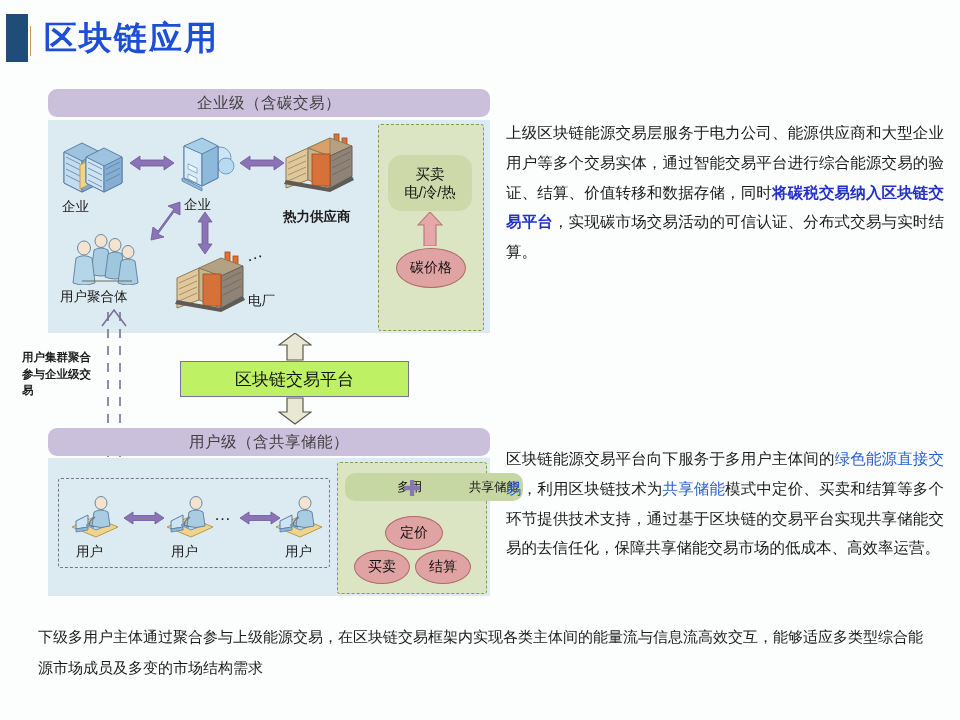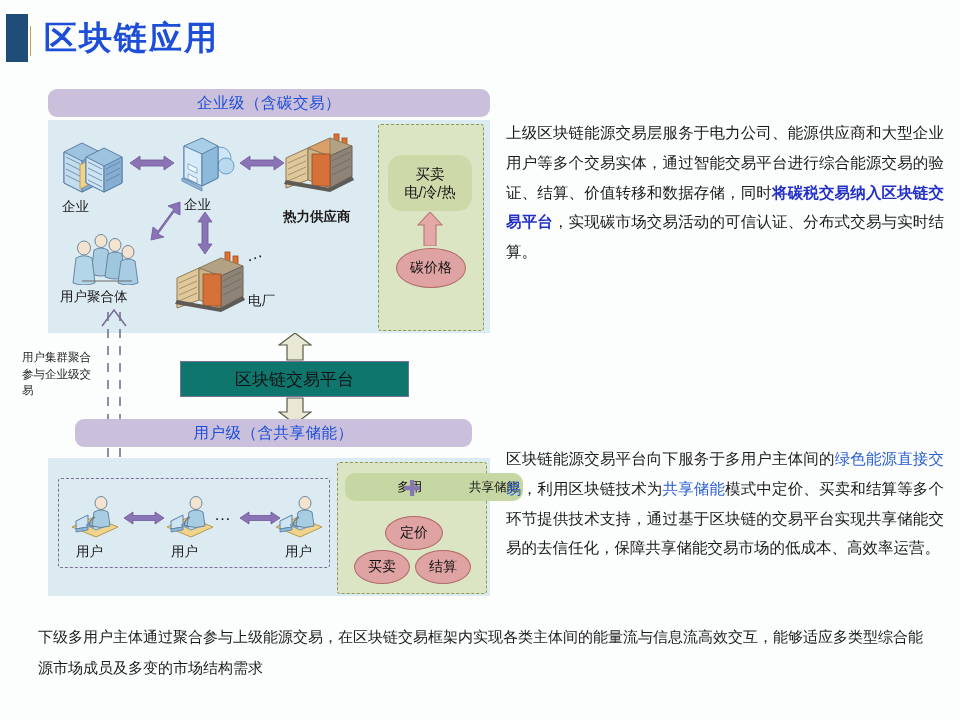--- a/index.html
+++ b/index.html
@@ -11,54 +11,54 @@
 
   
   .title-accent{position:absolute;left:6px;top:14px;width:22px;height:48px;background:#1f4d77;}
   .title-text{position:absolute;left:44px;top:16px;font-size:33px;font-weight:bold;
     letter-spacing:2px;color:#1d4ed8;white-space:nowrap;}
   .title-rule{position:absolute;left:30px;top:26px;width:1px;height:30px;background:#c79a4e;}
 
   
   .layer-head{position:absolute;background:#cbc0dc;border-radius:9px;
     display:flex;align-items:center;justify-content:center;
-    font-size:15.5px;color:#1d4ed8;letter-spacing:.5px;}
+    font-size:15.5px;color:#404040;letter-spacing:.5px;}
   .layer-body{position:absolute;background:#dceaf2;}
   .green-panel{position:absolute;background:#dbe5c3;border:1.6px dashed #8a9a58;border-radius:3px;}
   .dashed-group{position:absolute;border:1.5px dashed #7a6f96;border-radius:3px;}
 
   
   .cap{position:absolute;font-size:13.5px;color:#1a1a1a;white-space:nowrap;}
 
   
   .darrow{position:absolute;}
   .dots{position:absolute;font-size:17px;letter-spacing:3px;color:#222;line-height:1;}
 
   
-  .platform{position:absolute;background:#0f766e;border:1.3px solid #7a6f96;
+  .platform{position:absolute;background:#bef264;border:1.3px solid #7a6f96;
     display:flex;align-items:center;justify-content:center;font-size:17px;color:#111;text-align:center;}
 
   
   .buy-box{position:absolute;background:#cdd9a9;border-radius:14px;
     display:flex;flex-direction:column;align-items:center;justify-content:center;
     font-size:14.5px;line-height:1.25;color:#111;}
   .ellipse{position:absolute;background:#dfa3a3;border:1.2px solid #b06a6a;border-radius:50%;
     display:flex;align-items:center;justify-content:center;font-size:14px;color:#111;}
   .pill{position:absolute;background:#c7d7a4;border-radius:10px;
     display:flex;align-items:center;justify-content:center;font-size:12.5px;color:#111;padding-left:43px;}
   .plus{position:absolute;color:#8878b0;font-size:22px;font-weight:bold;line-height:1;}
 
   
   .para{position:absolute;font-size:15.5px;line-height:1.92;color:#1a1a1a;text-align:justify;}
   .para .hl-bold{color:#2330c8;font-weight:bold;}
   .para .hl{color:#2a5fd0;}
   .bottom-para{position:absolute;font-family:Liberation Sans, sans-serif;
     font-size:15px;line-height:2.05;color:#1a1a1a;}
 
-  .side-note{position:absolute;font-size:11.5px;line-height:1.45;color:#1a1a1a;width:74px;}
+  .side-note{position:absolute;font-size:11.5px;line-height:1.45;color:#1a1a1a;width:74px;font-weight:bold;}
 </style>
 </head>
 <body>
 
 <div class="stage">
 
   <div class="title-accent"></div>
   <div class="title-rule"></div>
   <div class="title-text">区块链应用</div>
 
@@ -241,21 +241,21 @@
   <div style="position:absolute;left:92px;top:296px;width:52px;height:220px;">
     <svg width="52" height="220" viewBox="0 0 52 220">
       <polyline points="10,30 22,14 34,30" fill="none" stroke="#7a6f96" stroke-width="1.6"></polyline>
       <line x1="16" y1="16" x2="16" y2="220" stroke="#7a6f96" stroke-width="1.6" stroke-dasharray="9,8"></line>
       <line x1="28" y1="16" x2="28" y2="220" stroke="#7a6f96" stroke-width="1.6" stroke-dasharray="9,8"></line>
     </svg>
   </div>
 
   <div class="side-note" style="left:22px;top:349px;">用户集群聚合参与企业级交易</div>
 
-  <div class="layer-head" style="left:48px;top:419px;width:397px;height:28px;margin-left:27px;">
+  <div class="layer-head" style="left:48px;top:428px;width:442px;height:28px;">
     <span>用户级（含共享储能）</span>
   </div>
 
   <div class="layer-body" style="left:48px;top:458px;width:442px;height:138px;"></div>
 
   <div class="dashed-group" style="left:58px;top:478px;width:270px;height:88px;"></div>
 
   <div style="position:absolute;left:68px;top:495px;width:56px;height:44px;">
     <svg width="56" height="44" viewBox="0 0 56 44">
       <polygon points="4,32 26,22 50,32 28,42" fill="#f0d48c" stroke="#b79a52" stroke-width="1"></polygon>

